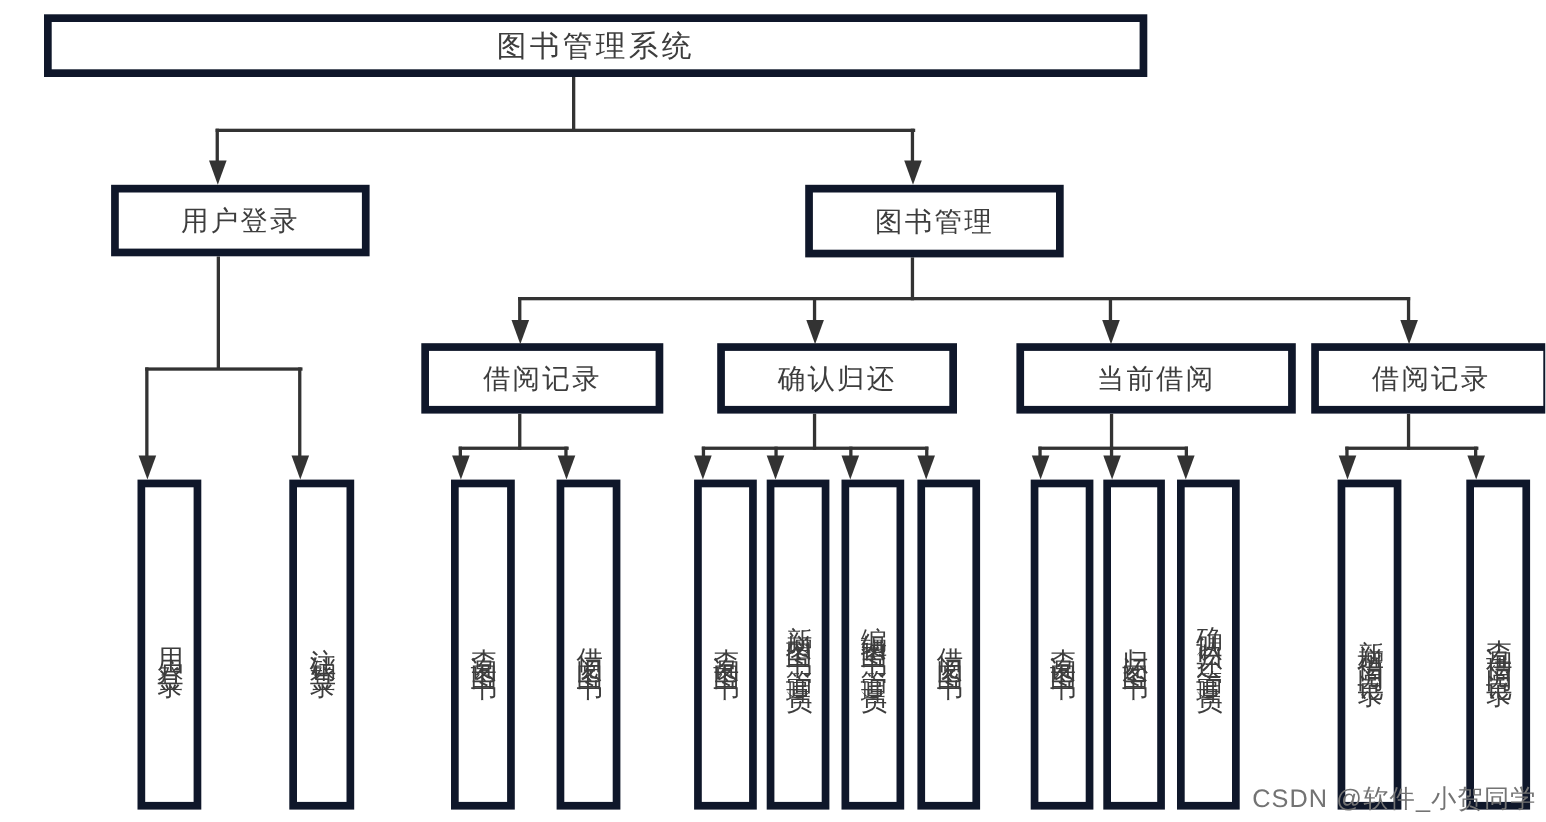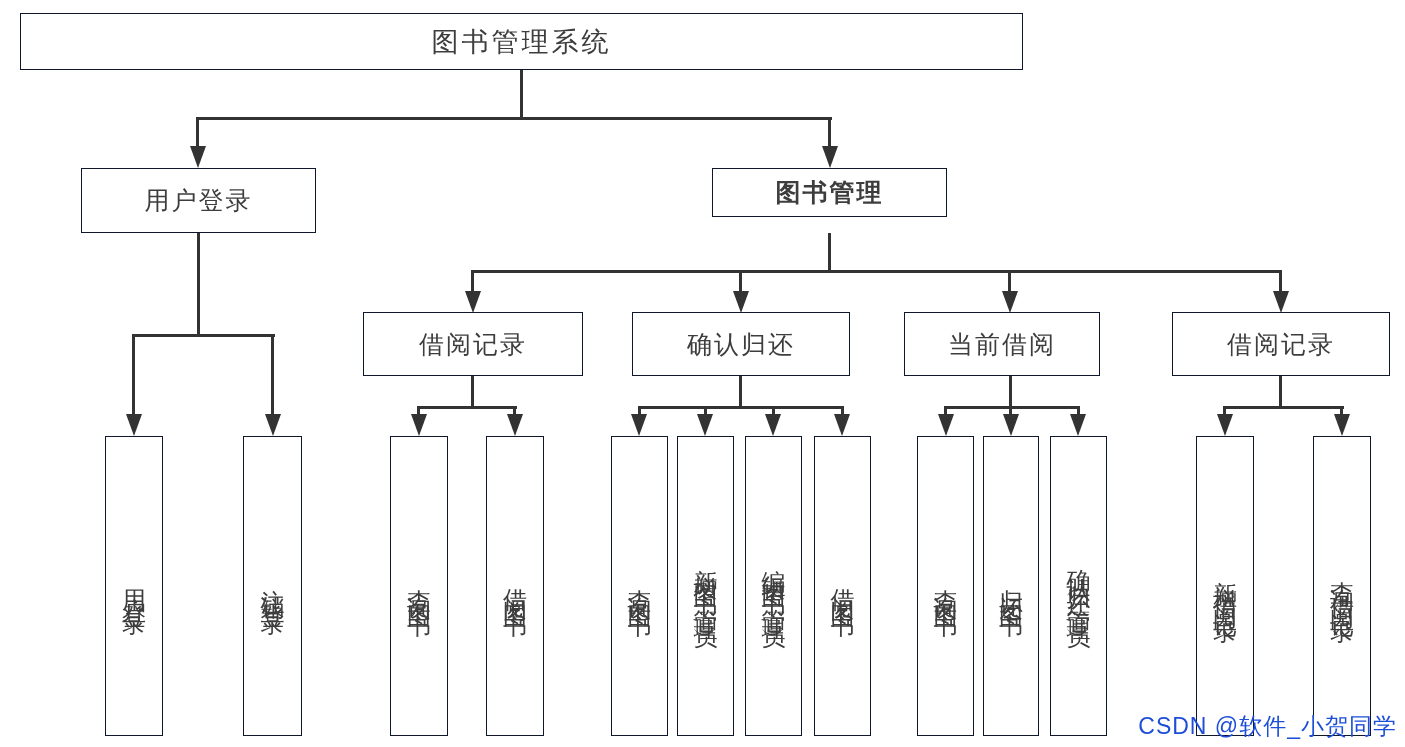--- a/index.html
+++ b/index.html
@@ -3,41 +3,42 @@
 <meta charset="utf-8">
 <style>
   html,body{margin:0;padding:0;background:#fff;}
   .canvas{
     position:relative;width:1405px;height:747px;background:#ffffff;overflow:hidden;
     font-family:"Liberation Sans", sans-serif;
   }
   
   .nb{
     position:absolute;box-sizing:border-box;background:#ffffff;
-    border:1px solid #0f172a;color:#3d3d3d;
+    border:7px solid #0f172a;color:#3d3d3d;
     display:flex;align-items:center;justify-content:center;
     z-index:2;
+    margin-left:20px;
   }
   .nb.hbox{font-size:25px;letter-spacing:2px;white-space:nowrap;}
   .nb.rootbox{font-size:27px;letter-spacing:3px;}
   .nb.vbox{z-index:2;}
   .vtext{
     writing-mode:vertical-rl;text-orientation:mixed;
     font-size:24px;letter-spacing:8px;line-height:1;color:#3d3d3d;
   }
   
   .ln{position:absolute;background:#333333;z-index:1;}
   .ah{
     position:absolute;width:0;height:0;z-index:3;
     border-left:8px solid transparent;border-right:8px solid transparent;
     border-top:22px solid #333333;
   }
   .watermark{
     position:absolute;top:711px;right:8px;z-index:6;
-    font-size:23px;color:#1d4ed8;letter-spacing:1px;white-space:nowrap;
+    font-size:23px;color:#737373;letter-spacing:1px;white-space:nowrap;
   }
 </style>
 </head>
 <body>
 
 <div class="canvas">
 
   <div>
 
     <div class="ln" style="left:520px;top:70px;width:3px;height:48px;"></div>
@@ -97,27 +98,27 @@
     <div class="ln" style="left:1223px;top:406px;width:3px;height:12px;"></div>
     <div class="ln" style="left:1340px;top:406px;width:3px;height:12px;"></div>
     <div class="ah" style="left:1217px;top:414px;"></div>
     <div class="ah" style="left:1334px;top:414px;"></div>
   </div>
 
   <div class="nb hbox rootbox" style="left:20px;top:13px;width:1003px;height:57px;">图书管理系统</div>
 
   <div class="nb hbox" style="left:81px;top:168px;width:235px;height:65px;">用户登录</div>
 
-  <div class="nb hbox" style="left:712px;top:168px;width:235px;height:49px;font-weight:bold;">图书管理</div>
+  <div class="nb hbox" style="left:712px;top:168px;width:235px;height:66px;">图书管理</div>
 
   <div class="nb hbox" style="left:363px;top:312px;width:220px;height:64px;">借阅记录</div>
 
   <div class="nb hbox" style="left:632px;top:312px;width:218px;height:64px;">确认归还</div>
 
-  <div class="nb hbox" style="left:904px;top:312px;width:196px;height:64px;">当前借阅</div>
+  <div class="nb hbox" style="left:904px;top:312px;width:254px;height:64px;">当前借阅</div>
 
   <div class="nb hbox" style="left:1172px;top:312px;width:218px;height:64px;">借阅记录</div>
 
   <div class="nb vbox" style="left:105px;top:436px;width:58px;height:300px;">
     <span class="vtext">用户登录</span>
   </div>
   <div class="nb vbox" style="left:243px;top:436px;width:59px;height:300px;">
     <span class="vtext">注销登录</span>
   </div>
 

